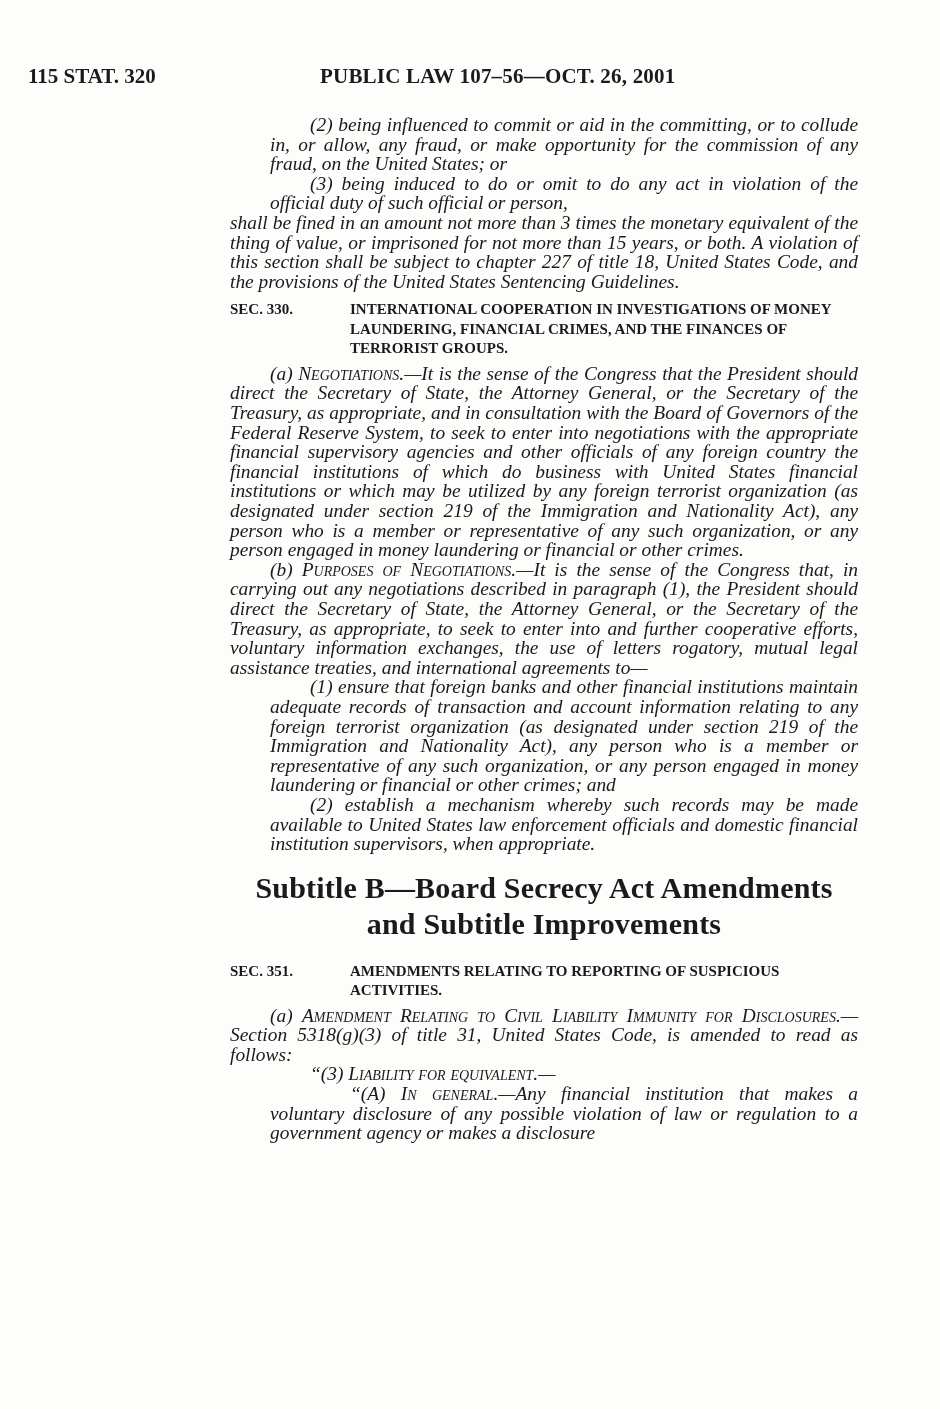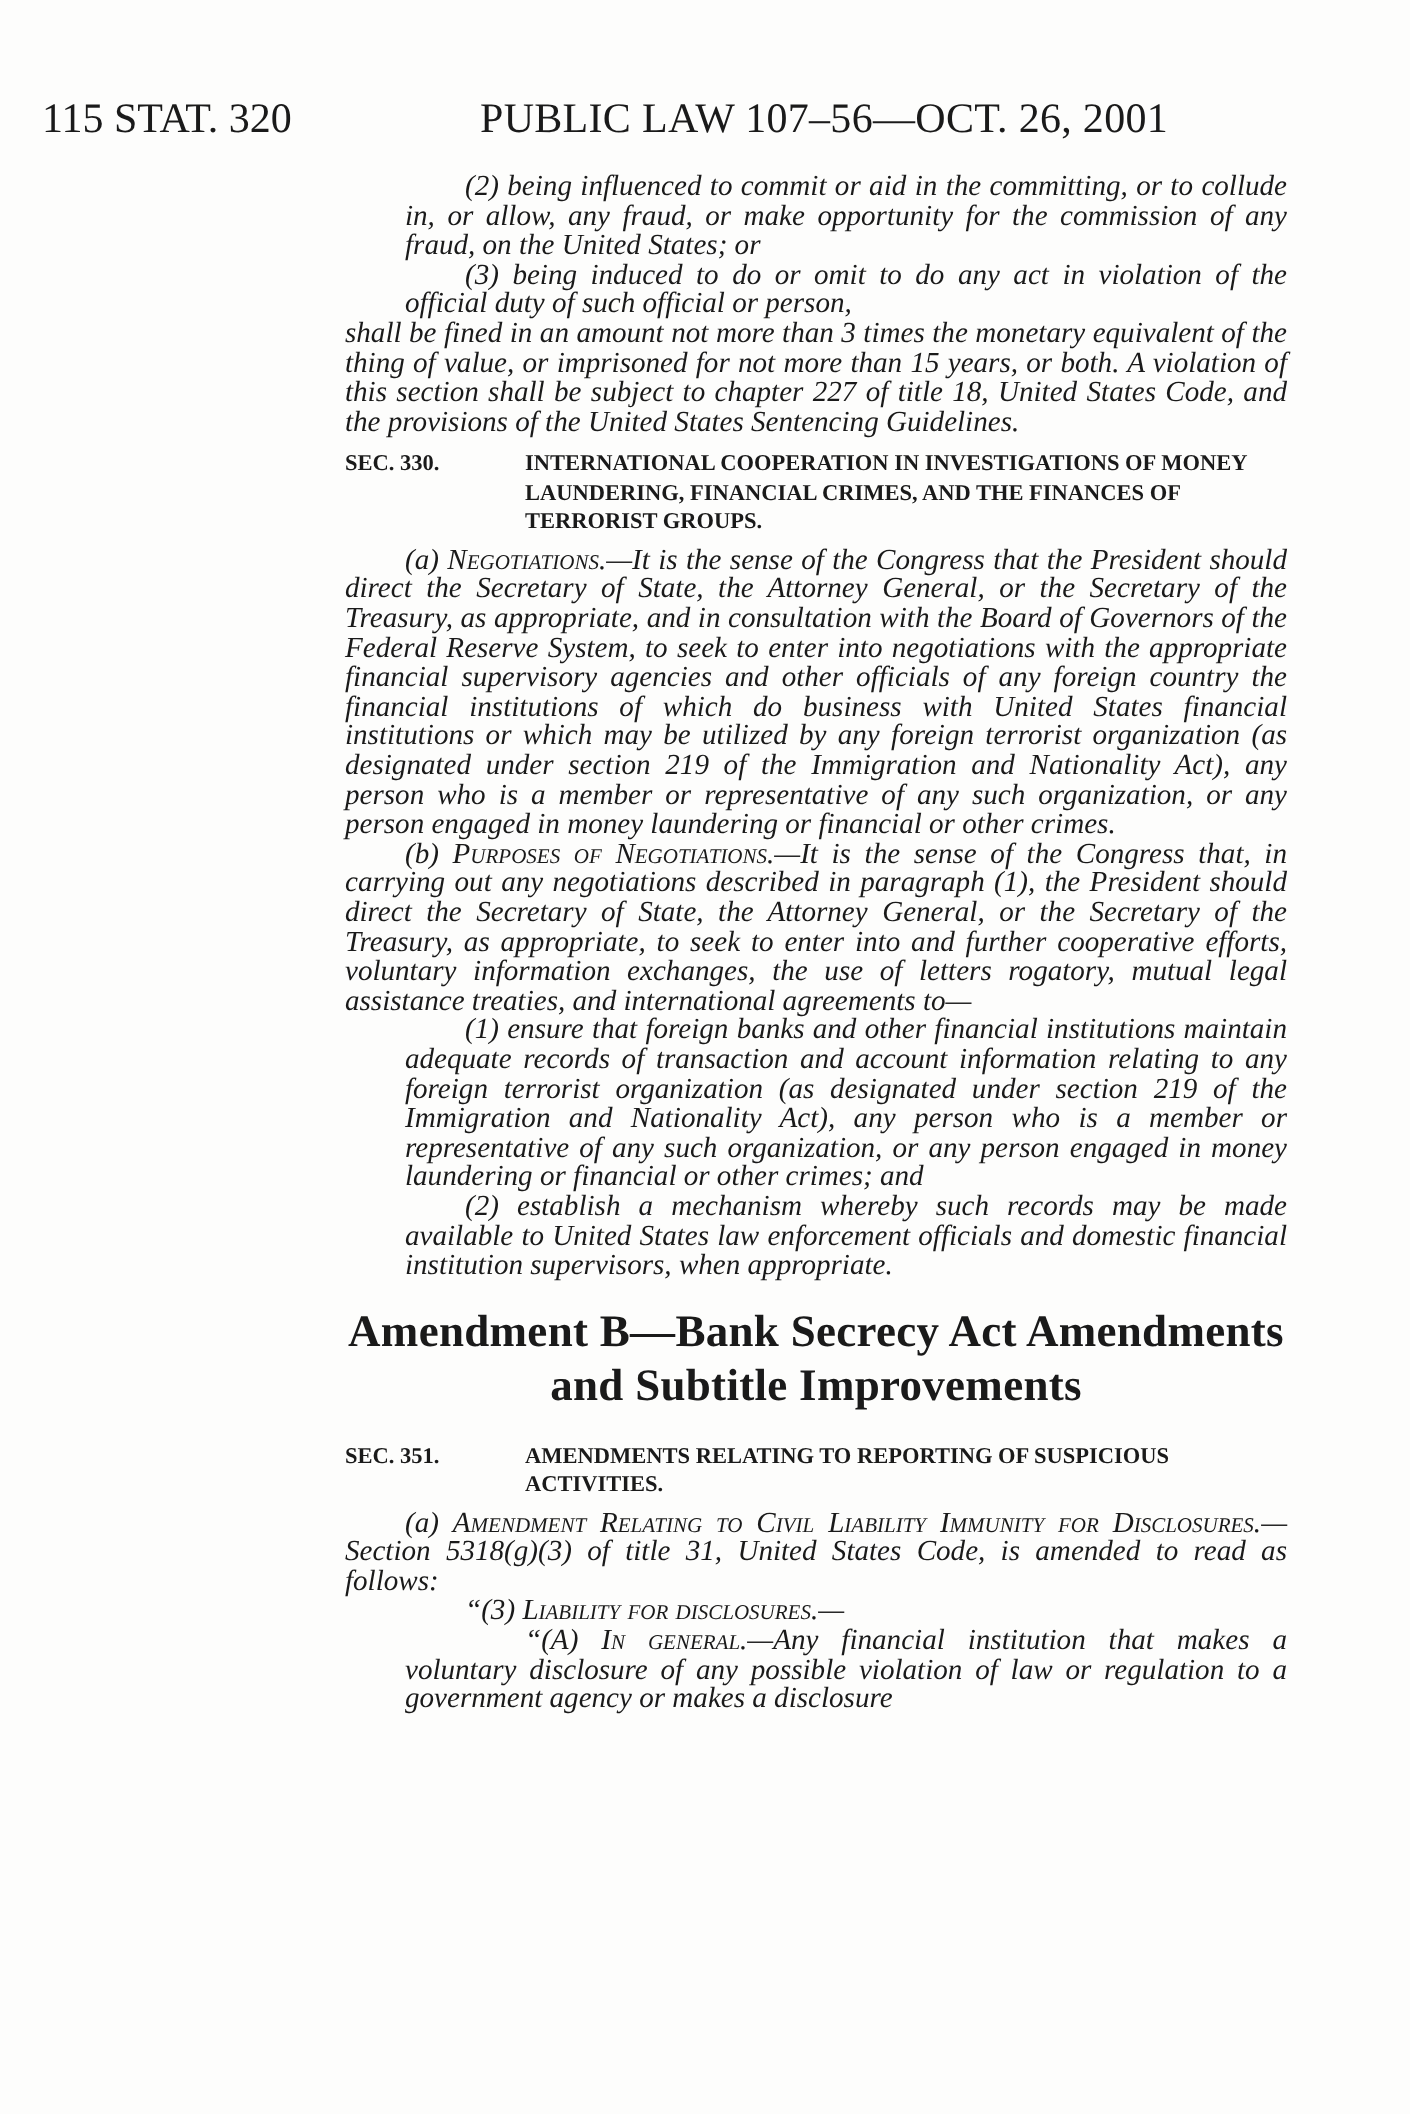--- a/index.html
+++ b/index.html
@@ -7,21 +7,22 @@
     width: 940px; height: 1409px;
     background: #fdfdfc;
     font-family: "Liberation Serif", "DejaVu Serif", serif;
     color: #1a1a1a;
     position: relative;
     overflow: hidden;
   }
   .page-header {
     position: absolute; top: 64px; left: 28px; right: 60px;
     height: 30px;
-    font-size: 28px;
+    font-size: 21px;
+    font-weight: bold;
   }
   .hdr-left { position: absolute; left: 0; top: 0; }
   .hdr-center { position: absolute; left: 292px; top: 0; letter-spacing: 0.2px; }
   .body {
     position: absolute; left: 230px; top: 115px; width: 628px;
     font-size: 19.4px; line-height: 19.6px;
   }
   .p { margin: 0; text-align: justify; font-style: italic; }
   .ind1 { text-indent: 80px; }
   .ind-item { padding-left: 40px; text-indent: 40px; }
@@ -60,30 +61,30 @@
   <p class="p first-ind">
     <span>(a) </span><span class="sc">Negotiations</span><span>.—It is the sense of the Congress that the President should direct the Secretary of State, the Attorney General, or the Secretary of the Treasury, as appropriate, and in consultation with the Board of Governors of the Federal Reserve System, to seek to enter into negotiations with the appropriate financial supervisory agencies and other officials of any foreign country the financial institutions of which do business with United States financial institutions or which may be utilized by any foreign terrorist organization (as designated under section 219 of the Immigration and Nationality Act), any person who is a member or representative of any such organization, or any person engaged in money laundering or financial or other crimes.</span>
   </p>
   <p class="p first-ind">
     <span>(b) </span><span class="sc">Purposes of Negotiations</span><span>.—It is the sense of the Congress that, in carrying out any negotiations described in paragraph (1), the President should direct the Secretary of State, the Attorney General, or the Secretary of the Treasury, as appropriate, to seek to enter into and further cooperative efforts, voluntary information exchanges, the use of letters rogatory, mutual legal assistance treaties, and international agreements to—</span>
   </p>
   <p class="p ind-item">(1) ensure that foreign banks and other financial institutions maintain adequate records of transaction and account information relating to any foreign terrorist organization (as designated under section 219 of the Immigration and Nationality Act), any person who is a member or representative of any such organization, or any person engaged in money laundering or financial or other crimes; and</p>
   <p class="p ind-item">(2) establish a mechanism whereby such records may be made available to United States law enforcement officials and domestic financial institution supervisors, when appropriate.</p>
 
   <div class="subtitle">
-    <div>Amendment B—Bank Secrecy Act Amendments</div>
+    <div>Subtitle B—Board Secrecy Act Amendments</div>
     <div>and Subtitle Improvements</div>
   </div>
 
   <div class="sec-head">
     <span class="num">SEC. 351.</span><span>AMENDMENTS RELATING TO REPORTING OF SUSPICIOUS ACTIVITIES.</span>
   </div>
 
   <p class="p first-ind">
     <span>(a) </span><span class="sc">Amendment Relating to Civil Liability Immunity for Disclosures</span><span>.—Section 5318(g)(3) of title 31, United States Code, is amended to read as follows:</span>
   </p>
   <p class="p" style="text-indent:80px;">
-    <span>“(3) </span><span class="sc">Liability for disclosures</span><span>.—</span>
+    <span>“(3) </span><span class="sc">Liability for equivalent</span><span>.—</span>
   </p>
   <p class="p" style="padding-left:40px;text-indent:80px;">
     <span>“(A) </span><span class="sc">In general</span><span>.—Any financial institution that makes a voluntary disclosure of any possible violation of law or regulation to a government agency or makes a disclosure</span>
   </p>
 </div>
 
 </body></html>

